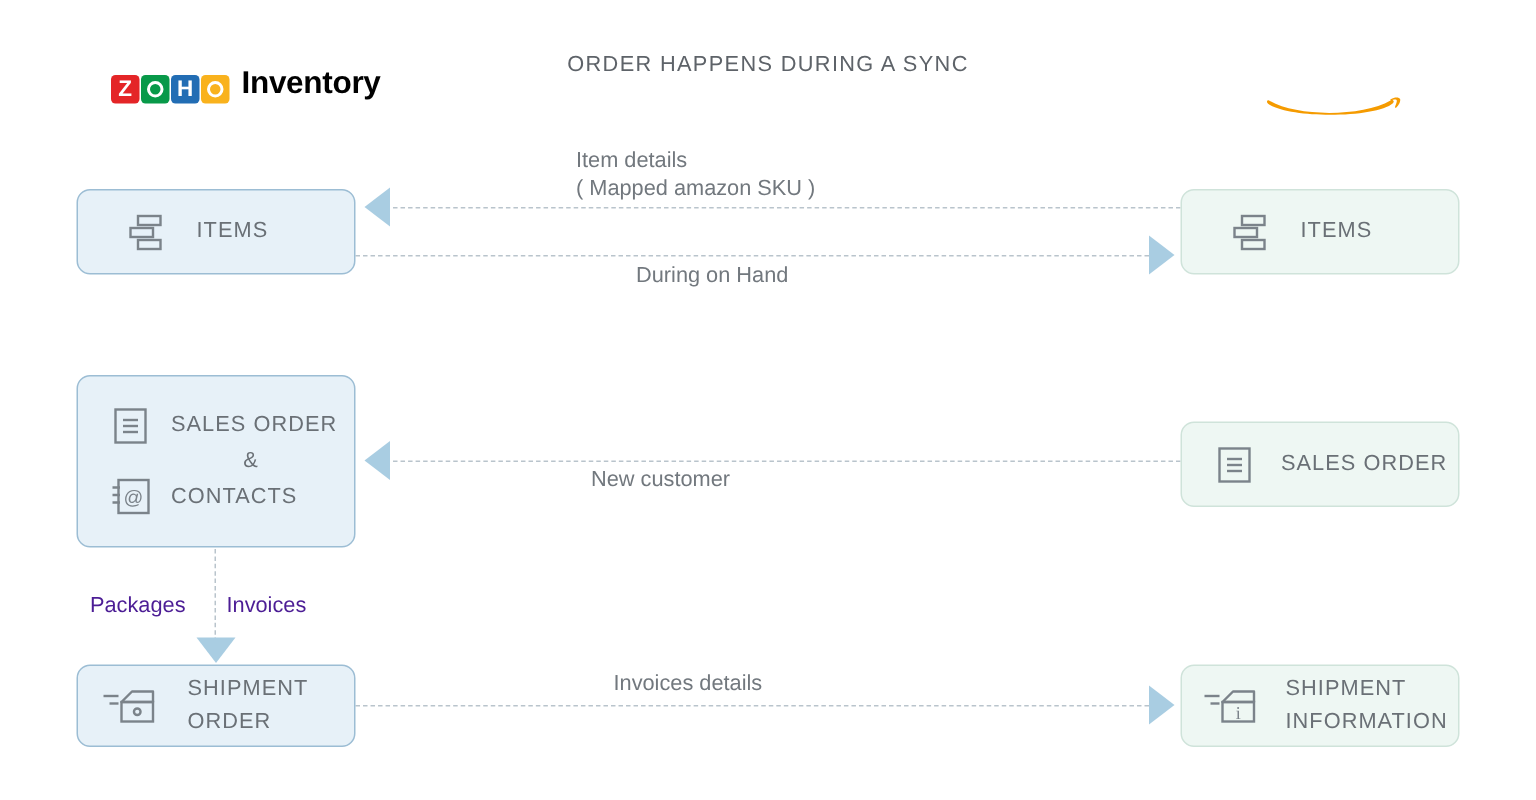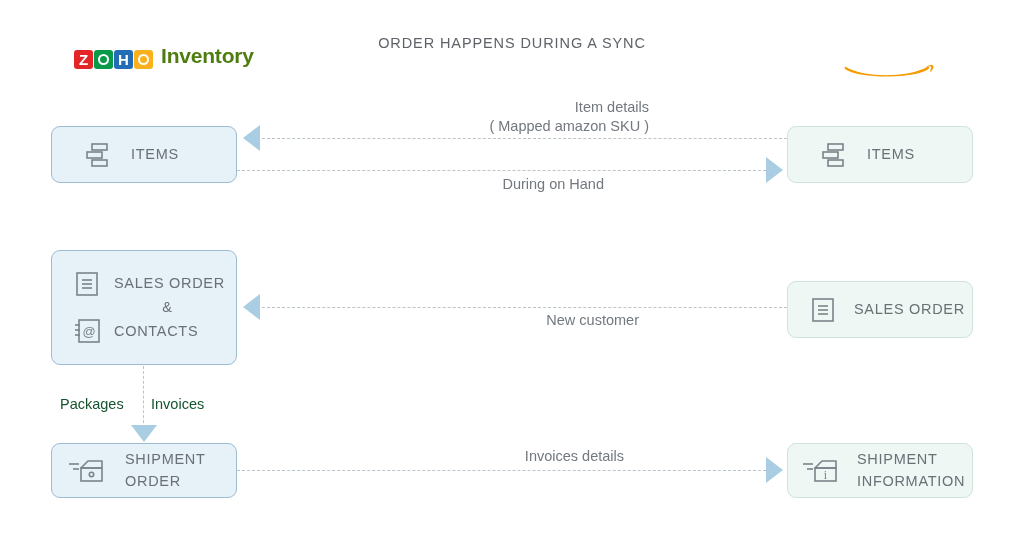--- a/index.html
+++ b/index.html
@@ -52,21 +52,21 @@
   .zoho-tile.o1 span, .zoho-tile.o2 span {
     display: inline-block;
     width: 11px; height: 11px;
     border: 2.5px solid #ffffff;
     border-radius: 50%;
     box-sizing: border-box;
   }
   .zoho-word {
     font-size: 21px;
     font-weight: bold;
-    color: #4d7c0f;
+    color: #000000;
     margin-left: 7px;
     letter-spacing: -0.2px;
   }
 
   .diagram-title {
     position: absolute;
     left: 0; right: 0;
     top: 35px;
     text-align: center;
     font-size: 14.5px;
@@ -193,34 +193,34 @@
     border-left: 17px solid #a9cde2;
   }
   .arrow.down {
     border-left: 13px solid transparent;
     border-right: 13px solid transparent;
     border-top: 17px solid #a9cde2;
   }
 
   .conn-label {
     position: absolute;
-    text-align: right;
+    text-align: left;
     font-size: 14.5px;
     color: #72787e;
     line-height: 19px;
     z-index: 4;
     background: #ffffff;
     padding: 0 4px;
   }
   .conn-label .l2 { display: block; }
 
   .side-label {
     position: absolute;
     font-size: 14.5px;
-    color: #14532d;
+    color: #4c1d95;
     z-index: 4;
   }
 
   svg { display: block; }
 </style>
 </head>
 <body>
 
 <div class="zoho-logo">
   <div class="zoho-mark">

